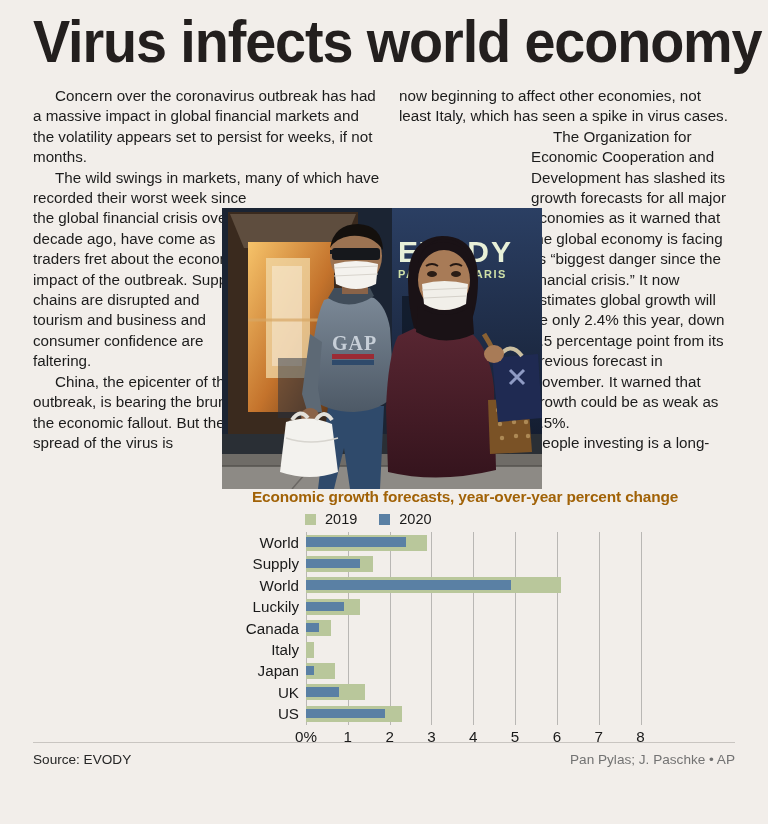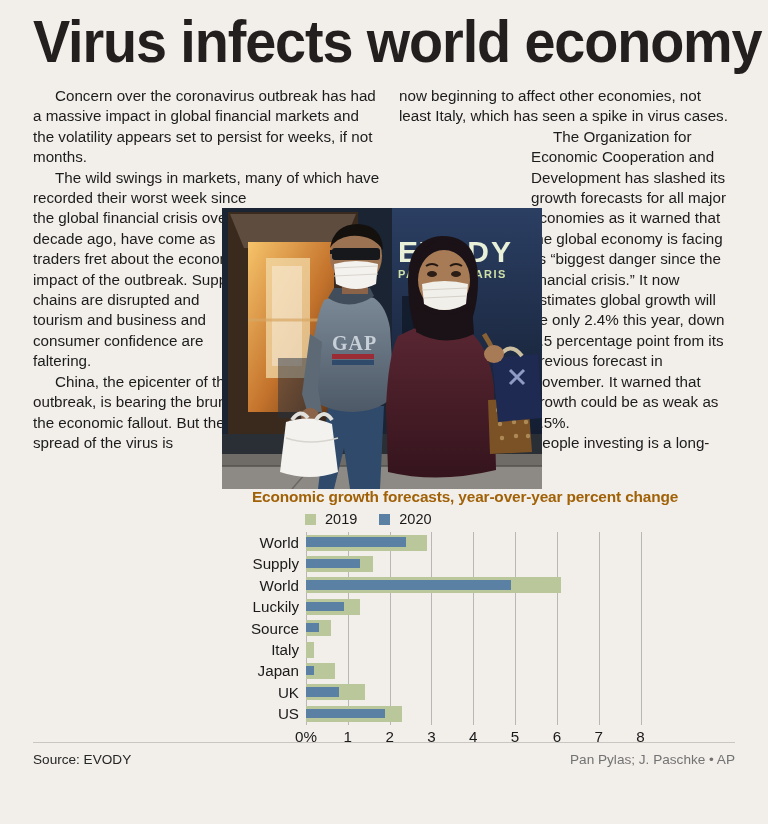--- a/index.html
+++ b/index.html
@@ -395,21 +395,21 @@
       </div>
     </div>
 
 
     <div class="plot">
       <div class="cat-labels" id="cat-labels">
           <div class="cat-label">World</div>
           <div class="cat-label">Supply</div>
           <div class="cat-label">World</div>
           <div class="cat-label">Luckily</div>
-          <div class="cat-label">Source</div>
+          <div class="cat-label">Canada</div>
           <div class="cat-label">Italy</div>
           <div class="cat-label">Japan</div>
           <div class="cat-label">UK</div>
           <div class="cat-label">US</div>
         </div>
       <div class="bars-area">
         <div class="gridlines" id="gridlines">
             <div class="gridline zero" style="left: 0px;"></div>
             <div class="gridline" style="left: 41.8182px;"></div>
             <div class="gridline" style="left: 83.6364px;"></div>

